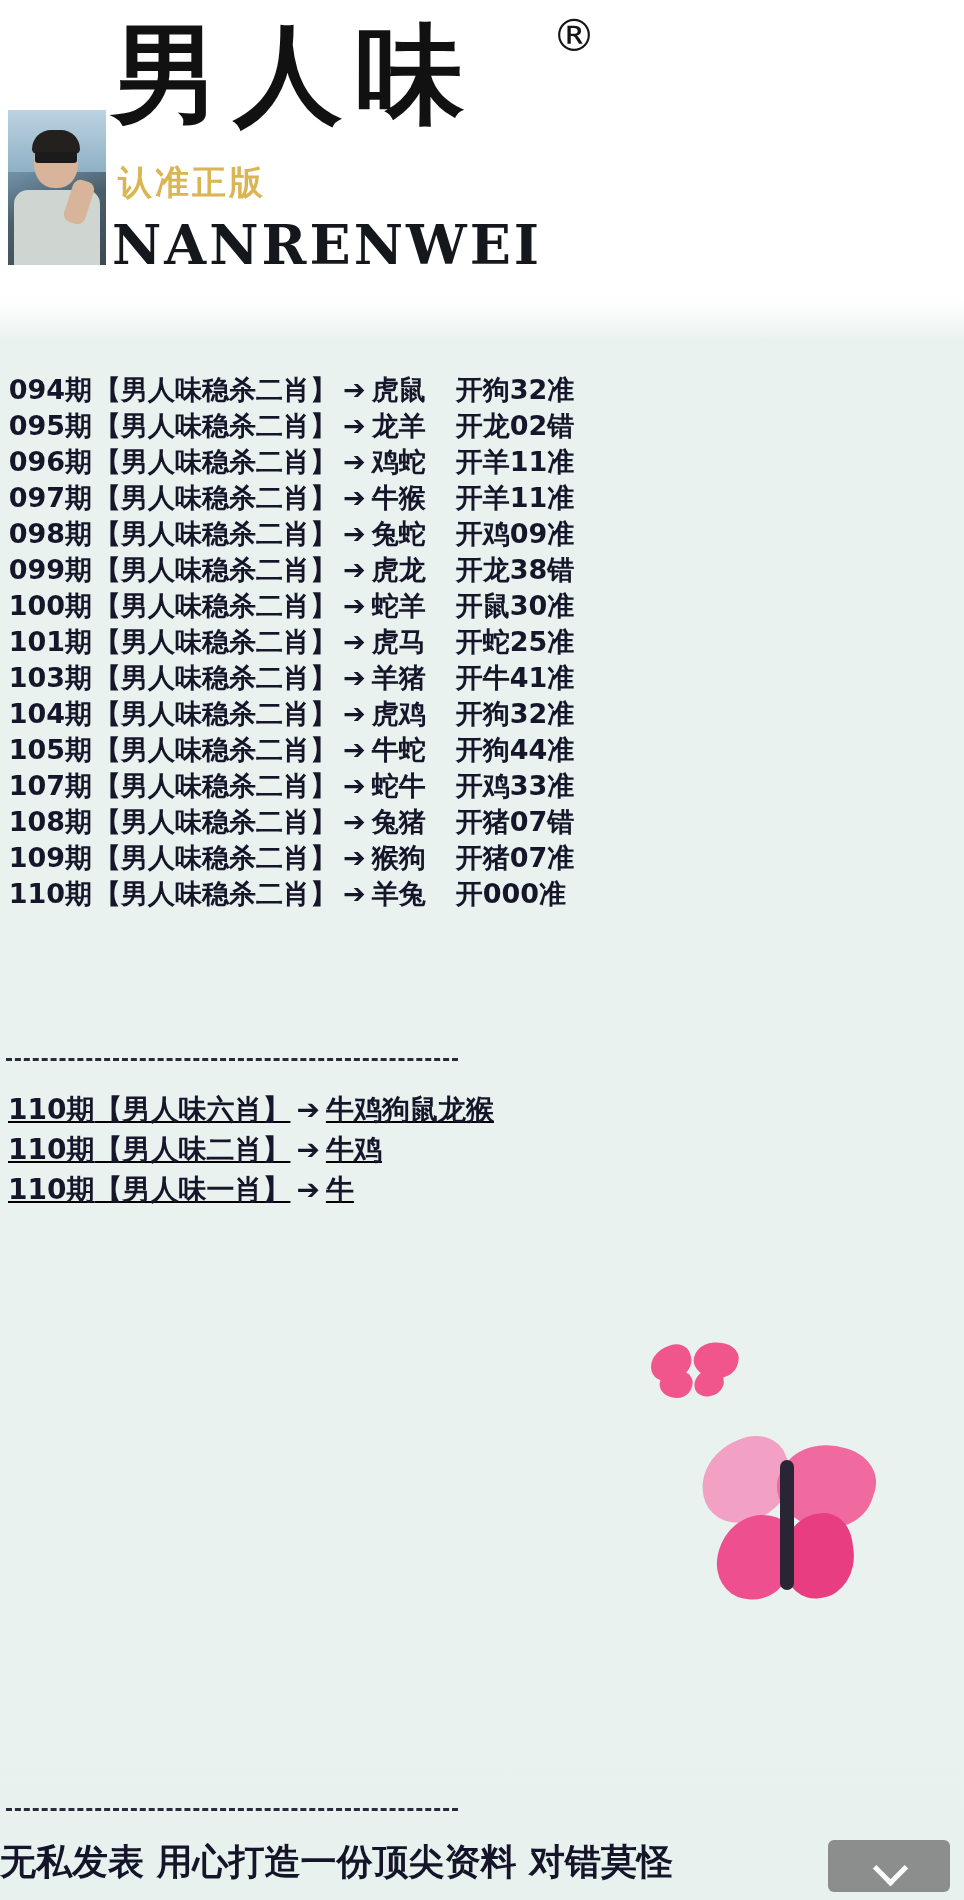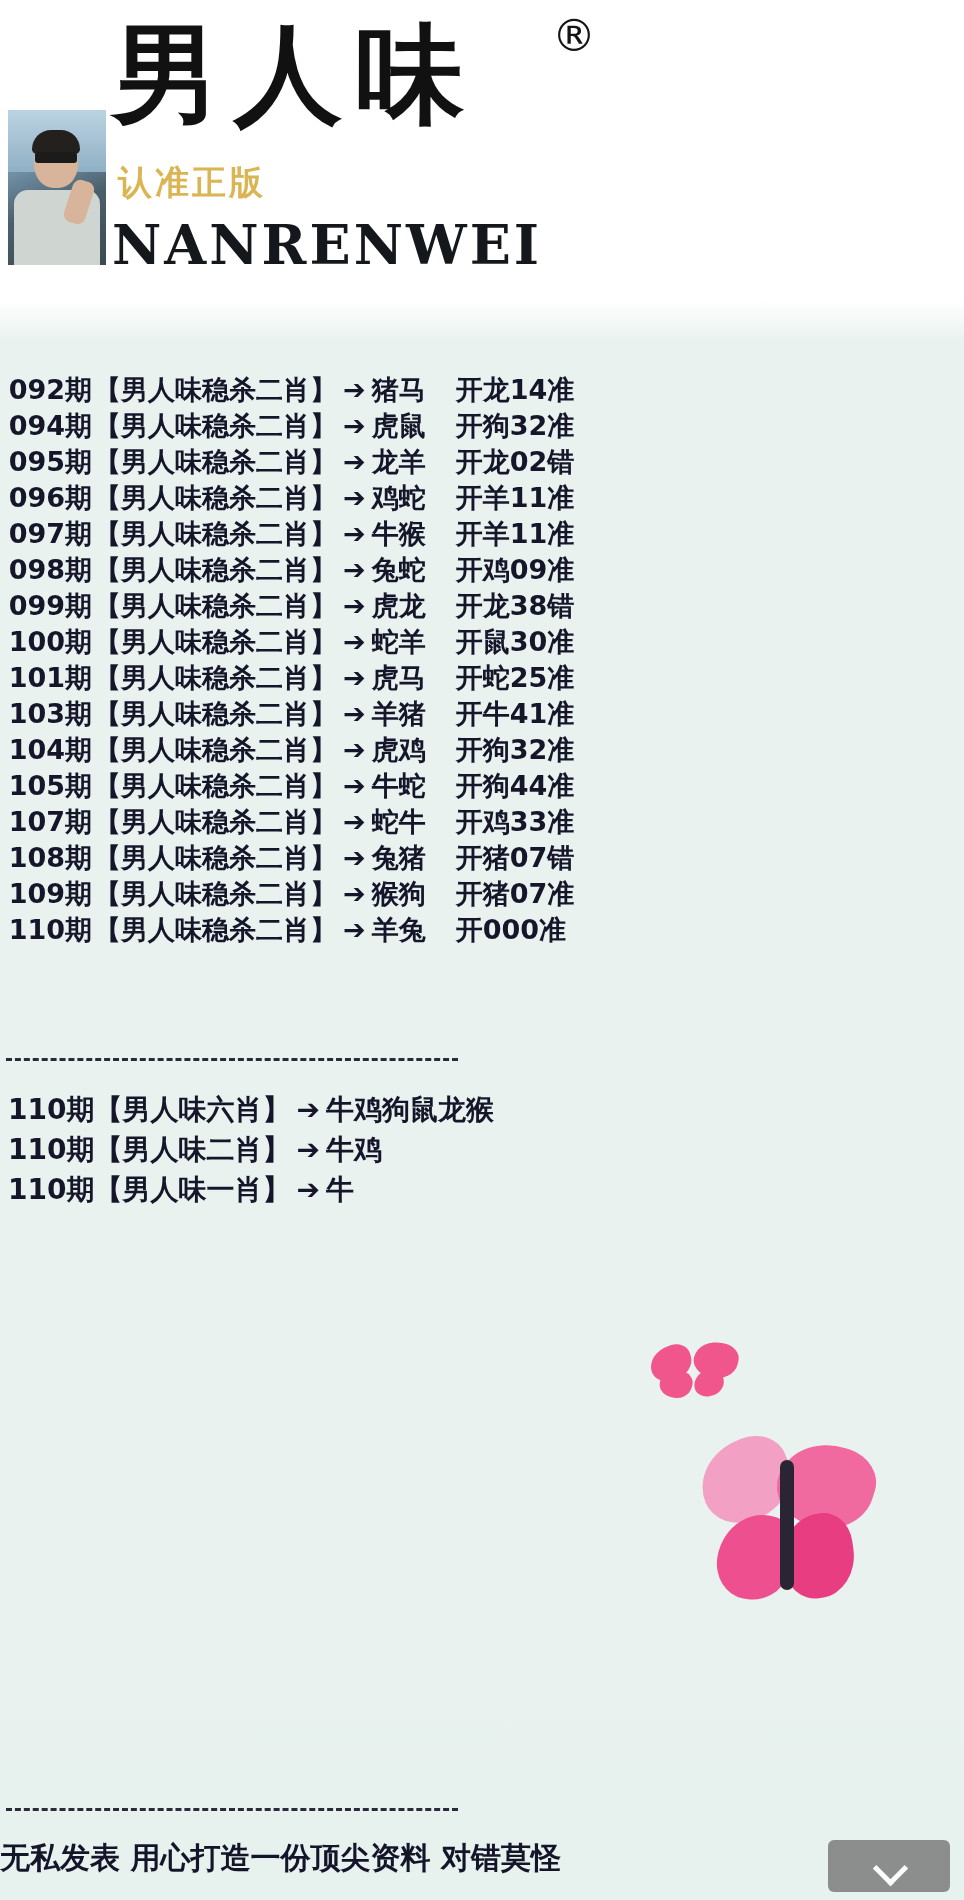--- a/index.html
+++ b/index.html
@@ -186,20 +186,21 @@
     border-top: 3px dashed #2a2a3a;
     height: 0;
   }
 
   
   .summary {
     position: absolute;
     left: 0;
     top: 1090px;
     width: 844px;
+    text-decoration: underline;
   }
   .summary .row {
     height: 40px;
     line-height: 40px;
     font-size: 28px;
     padding-left: 8px;
   }
 
   
   .bf {
@@ -219,21 +220,21 @@
     width: 452px;
     border-top: 3px dashed #2a2a3a;
     height: 0;
   }
   .footer-text {
     position: absolute;
     left: 0px;
     top: 1838px;
     font-family: "DejaVu Sans", sans-serif;
     font-weight: bold;
-    font-size: 30px;
+    font-size: 36px;
     color: #15152a;
     white-space: nowrap;
   }
   .scroll-btn {
     position: absolute;
     right: 14px;
     bottom: 8px;
     width: 122px;
     height: 52px;
     background: #7d7d7d;
@@ -268,23 +269,20 @@
     <div class="logo-cn">男人味</div>
     <div class="logo-reg">®</div>
     <div class="logo-sub">认准正版</div>
     <div class="logo-en">NANRENWEI</div>
   </div>
 
 
   <div class="list">
 
     <div class="row">
-      <span class="issue">092期</span><span class="tag">【男人味稳杀二肖】</span><span class="arrow">➔</span><span class="pick">猪马</span><span class="result">开龙14准</span>
-    </div>
-    <div class="row">
       <span class="issue">094期</span><span class="tag">【男人味稳杀二肖】</span><span class="arrow">➔</span><span class="pick">虎鼠</span><span class="result">开狗32准</span>
     </div>
     <div class="row">
       <span class="issue">095期</span><span class="tag">【男人味稳杀二肖】</span><span class="arrow">➔</span><span class="pick">龙羊</span><span class="result">开龙02错</span>
     </div>
     <div class="row">
       <span class="issue">096期</span><span class="tag">【男人味稳杀二肖】</span><span class="arrow">➔</span><span class="pick">鸡蛇</span><span class="result">开羊11准</span>
     </div>
     <div class="row">
       <span class="issue">097期</span><span class="tag">【男人味稳杀二肖】</span><span class="arrow">➔</span><span class="pick">牛猴</span><span class="result">开羊11准</span>

